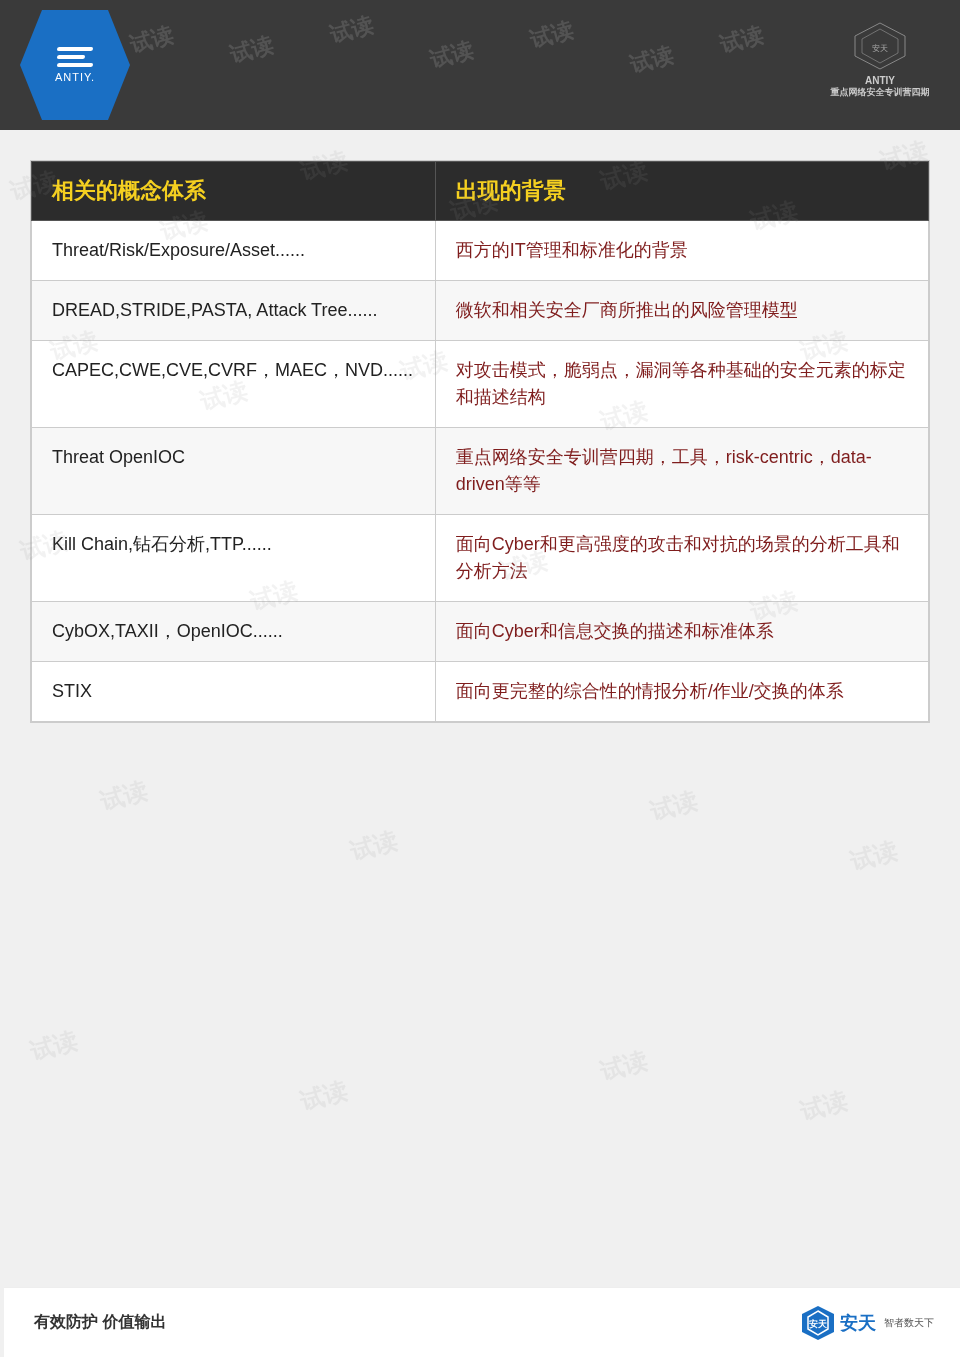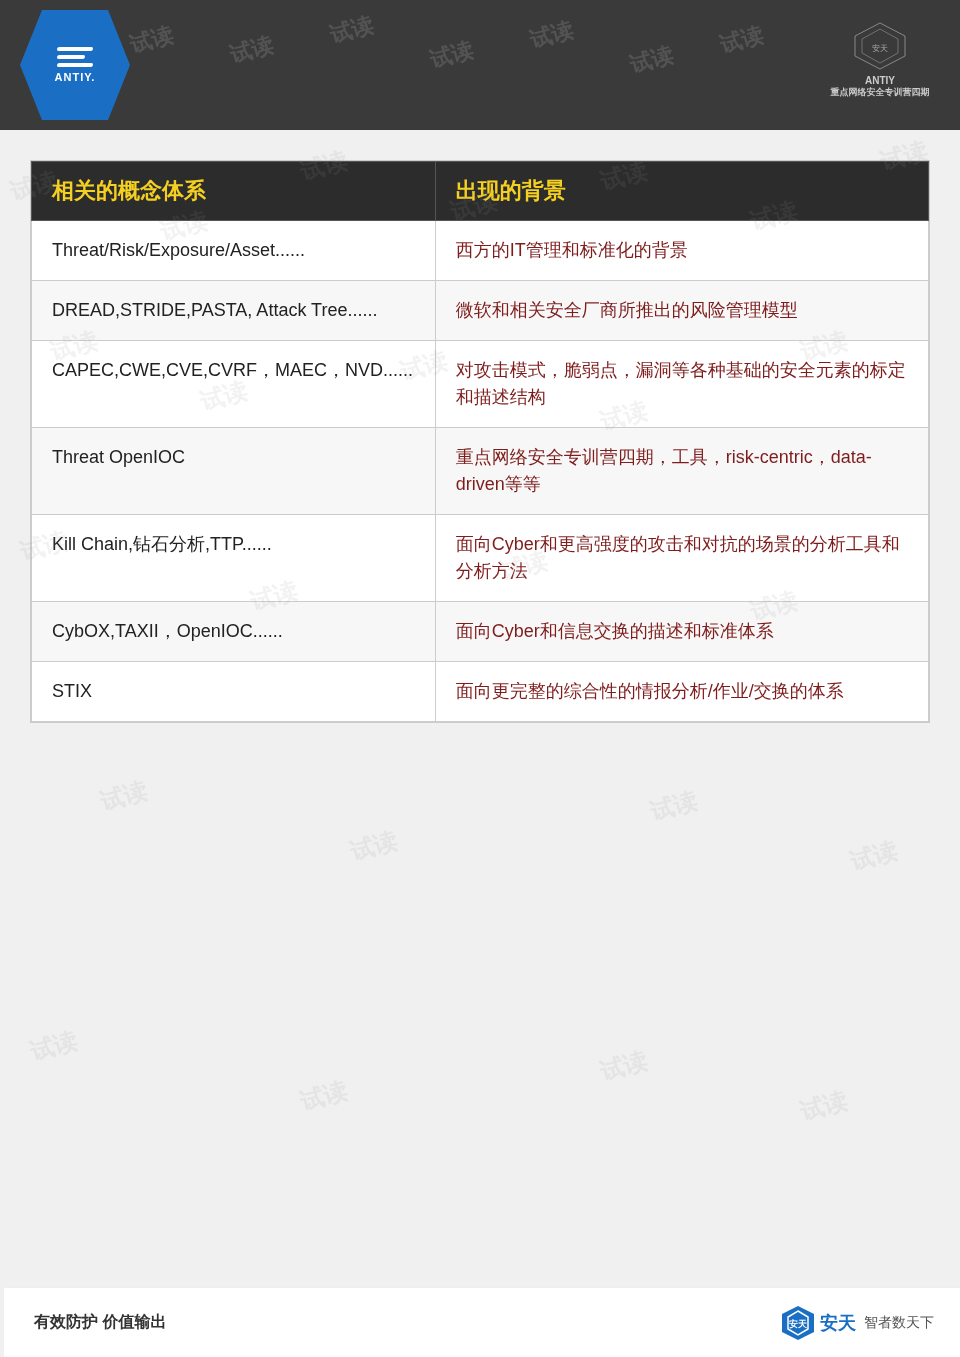--- a/index.html
+++ b/index.html
@@ -45,21 +45,21 @@
       height: 4px;
       border-radius: 2px;
       transform: skewX(-10deg);
     }
     .logo-line:nth-child(1) { width: 36px; }
     .logo-line:nth-child(2) { width: 28px; }
     .logo-line:nth-child(3) { width: 36px; }
     .logo-text {
       color: white;
       font-size: 11px;
-      font-weight: bold;
+      font-weight: normal;
       letter-spacing: 1px;
     }
 
     
     .header-right-logo {
       position: absolute;
       right: 20px;
       top: 15px;
       width: 120px;
       height: 90px;
@@ -290,15 +290,15 @@
 
 <div class="footer">
   <span class="footer-text">有效防护 价值输出</span>
   <div class="footer-logo">
     <svg width="36" height="36" viewBox="0 0 36 36">
       <polygon points="18,1 34,9 34,27 18,35 2,27 2,9" fill="#1a6fc4"></polygon>
       <polygon points="18,6 28,12 28,24 18,30 8,24 8,12" fill="none" stroke="white" stroke-width="1.5"></polygon>
       <text x="18" y="22" text-anchor="middle" fill="white" font-size="9" font-weight="bold">安天</text>
     </svg>
     <span class="footer-logo-name" style="color:#1a6fc4;font-weight:bold;font-size:18px;">安天</span>
-    <span style="font-size:14px;color:#555;margin-left:4px;">智者数天下</span>
+    <span style="font-size:10px;color:#555;margin-left:4px;">智者数天下</span>
   </div>
 </div>
 
 </body></html>

